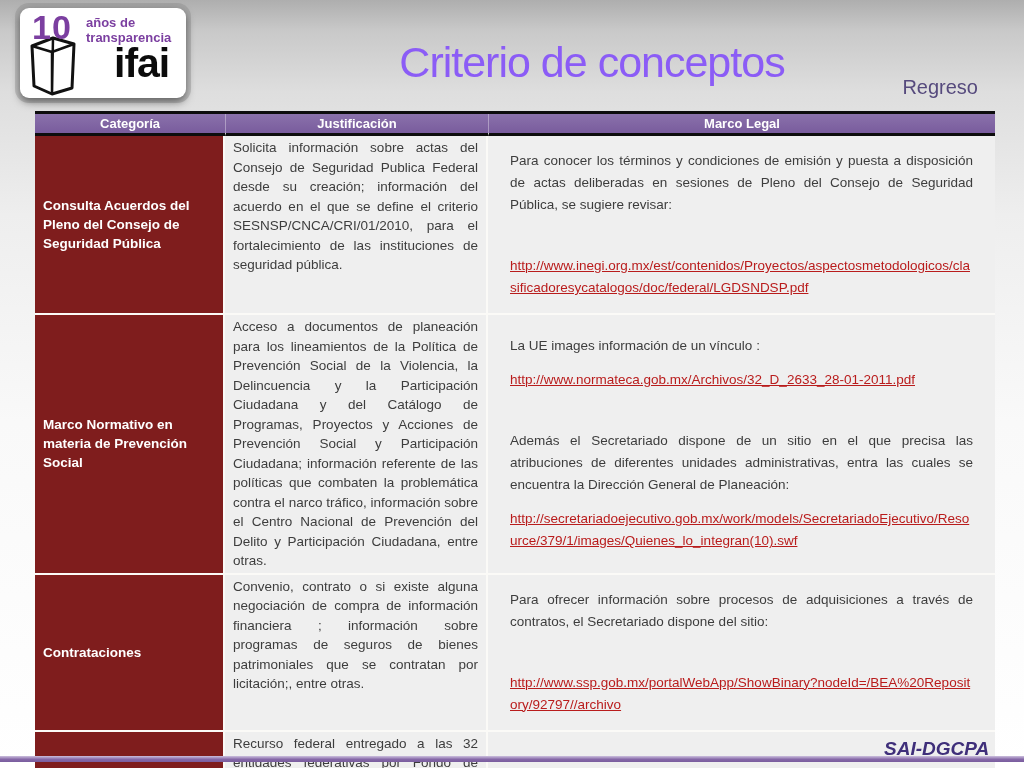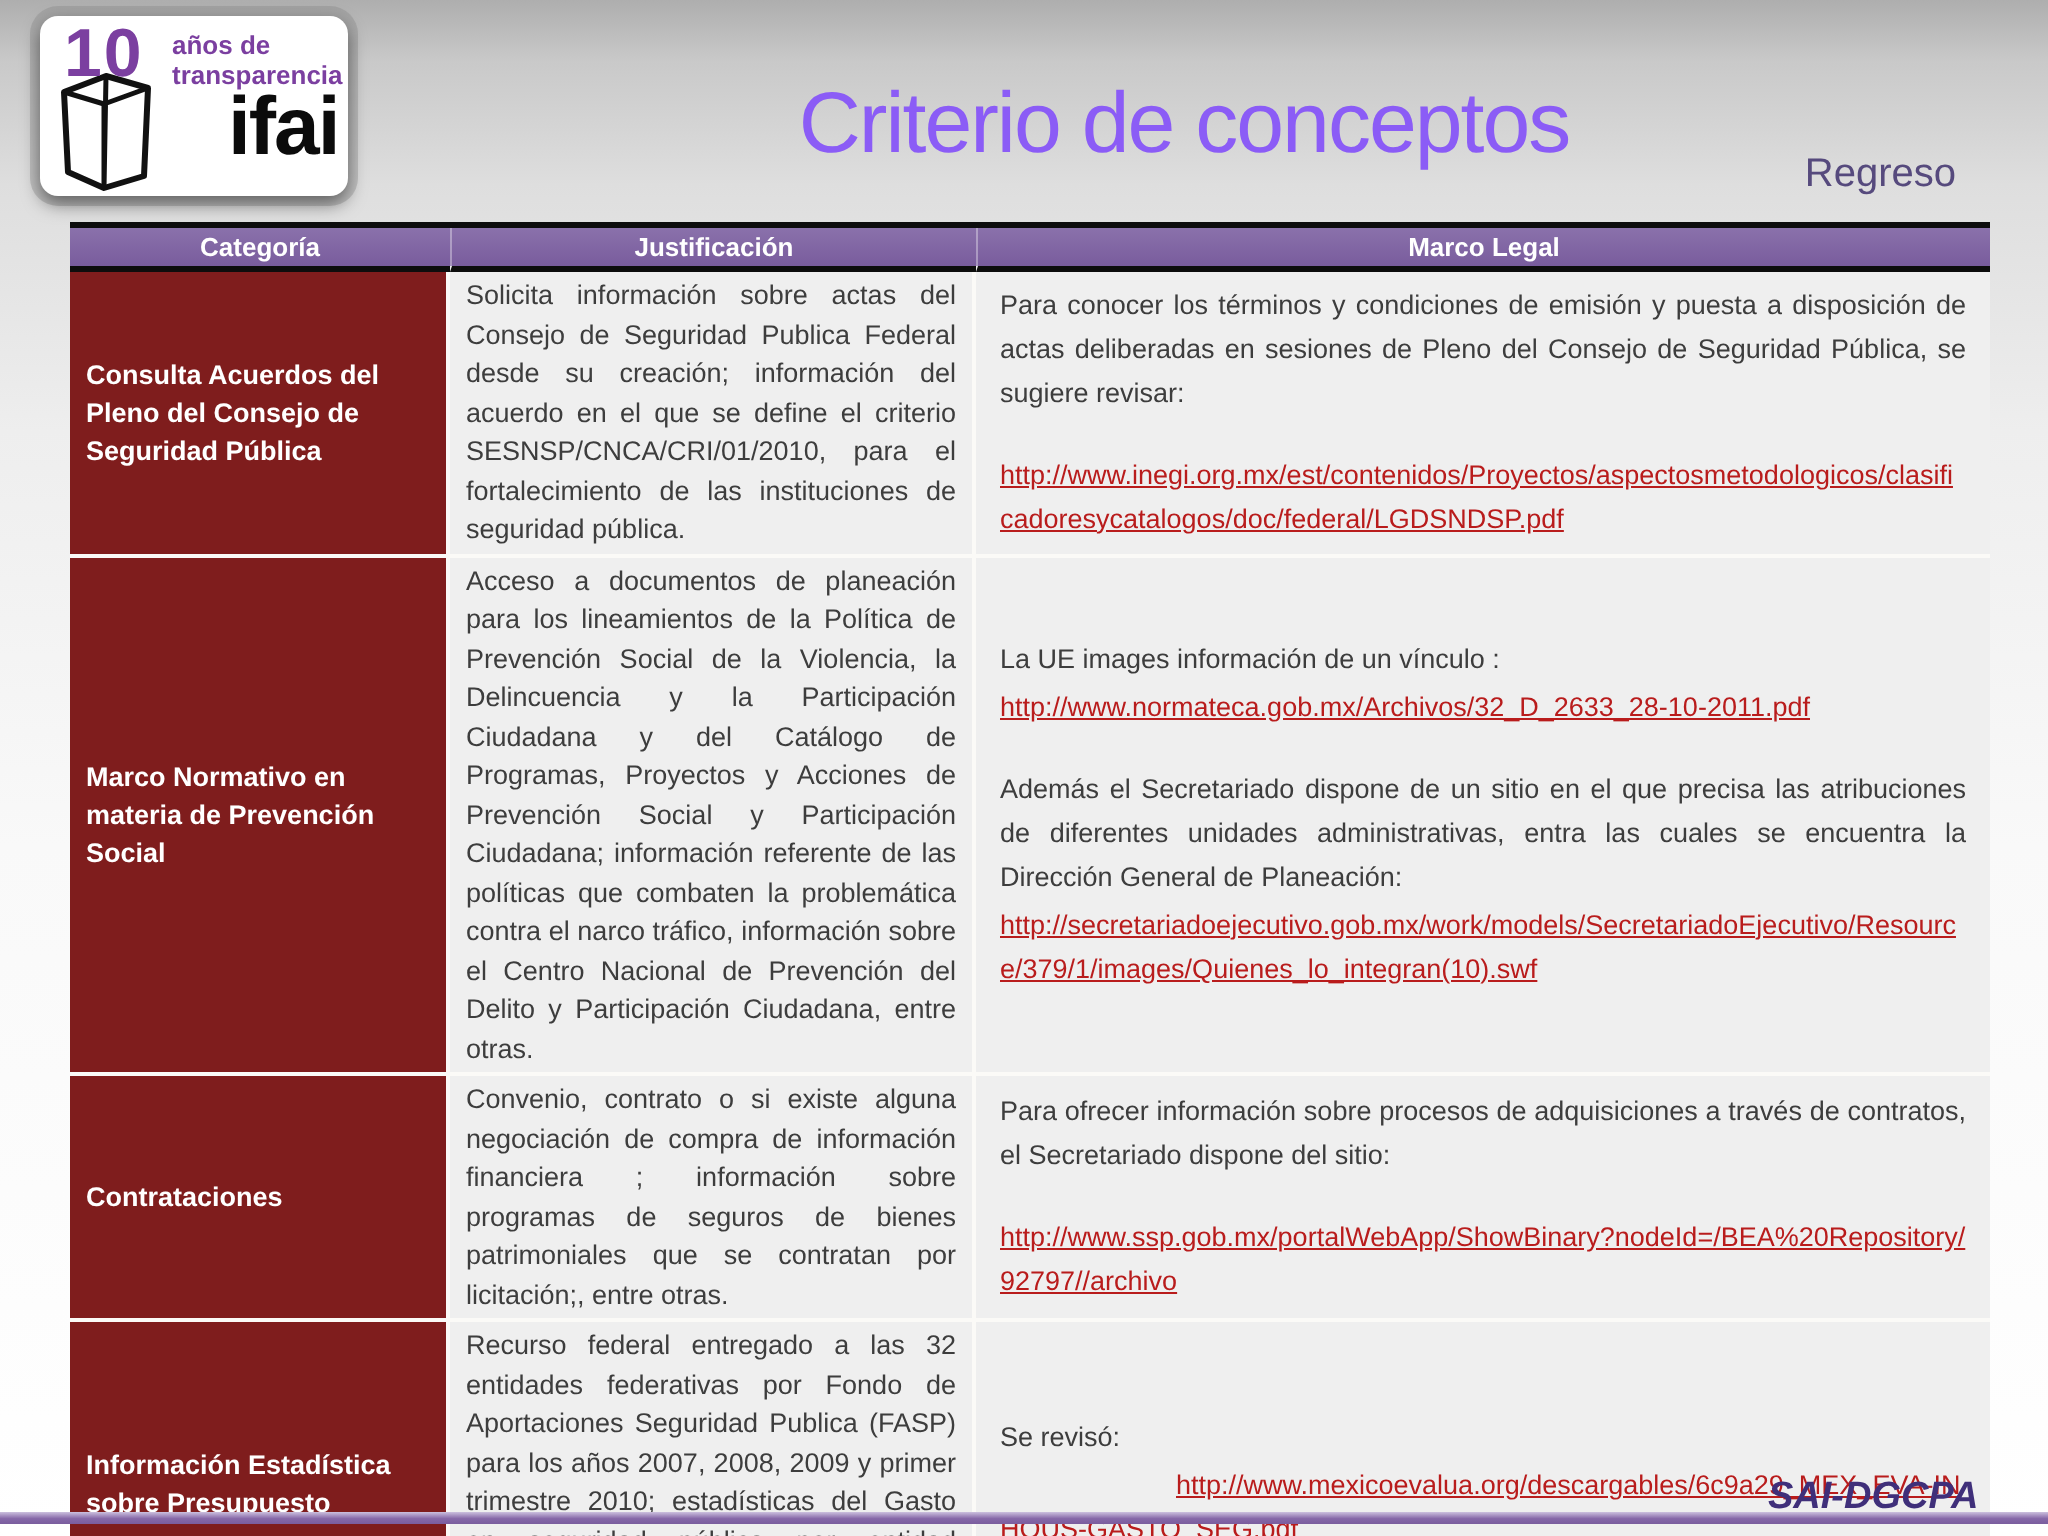--- a/index.html
+++ b/index.html
@@ -5,21 +5,21 @@
   html,body{margin:0;padding:0;}
   body{
     width:1024px;height:768px;overflow:hidden;position:relative;
     font-family:"Liberation Sans",sans-serif;
     background:linear-gradient(180deg,#aeaeae 0%,#c9c9c9 4%,#dedede 12%,#eeeeee 28%,#f9f9f9 55%,#ffffff 100%);
   }
   .slide{position:absolute;inset:0;}
 
   
   .logo-card{
-    position:absolute;left:20px;top:8px;width:154px;height:90px;
+    position:absolute;left:20px;top:8px;width:166px;height:90px;
     background:#ffffff;border-radius:9px;
     box-shadow:0 4px 9px rgba(0,0,0,.5),0 0 0 5px rgba(125,125,125,.30);
   }
   .logo-ten{position:absolute;left:12px;top:0px;font-size:34px;font-weight:bold;color:#7b3fa0;letter-spacing:1px;}
   .logo-words{position:absolute;left:66px;top:7px;font-size:13px;line-height:15px;font-weight:bold;color:#7b3fa0;}
   .logo-brand{position:absolute;left:62px;top:33px;font-size:41px;line-height:44px;font-weight:bold;color:#0b0b0b;letter-spacing:-1px;margin-left:32px;}
   .box-icon{position:absolute;left:6px;top:26px;}
 
   
   .title{position:absolute;top:38px;left:220px;width:744px;margin:0;text-align:center;
@@ -51,21 +51,21 @@
     text-align:justify;
   }
   td.mar{
     background:#efefef;color:#3d3d3d;font-size:13.5px;line-height:22px;
     vertical-align:middle;padding:2px 10px;
   }
   .r1 td{height:134px;}
   .r2 td{height:218px;}
   .r3 td{height:96px;}
   .r4 td{height:158px;}
-  .mar p{margin:2px;text-align:justify;}
+  .mar p{margin:12px;text-align:justify;}
   .gap{height:15px;}
   .mar a{color:#b91c1c;text-decoration:underline;word-break:break-all;}
   .mlink{text-align:left !important;}
   .indent{text-indent:88px;}
 
   
   .sai{position:absolute;top:738px;left:884px;font-size:19px;font-weight:bold;font-style:italic;
     color:#3f2f7a;letter-spacing:0px;}
   .bottom-bar{position:absolute;top:756px;left:0;width:1024px;height:6px;
     background:linear-gradient(180deg,#ccc0de 0%,#8668a8 55%,#7a5d9e 100%);}
@@ -112,21 +112,21 @@
           <p>Para conocer los términos y condiciones de emisión y puesta a disposición de actas deliberadas en sesiones de Pleno del Consejo de Seguridad Pública, se sugiere revisar:</p>
           <p class="gap"></p>
           <p class="mlink"><a href="#">http://www.inegi.org.mx/est/contenidos/Proyectos/aspectosmetodologicos/clasificadoresycatalogos/doc/federal/LGDSNDSP.pdf</a></p>
         </td>
       </tr>
       <tr class="r2">
         <td class="cat">Marco Normativo en materia de Prevención Social</td>
         <td class="jus">Acceso a documentos de planeación para los lineamientos de la Política de Prevención Social de la Violencia, la Delincuencia y la Participación Ciudadana y del Catálogo de Programas, Proyectos y Acciones de Prevención Social y Participación Ciudadana; información referente de las políticas que combaten la problemática contra el narco tráfico, información sobre el Centro Nacional de Prevención del Delito y Participación Ciudadana, entre otras.</td>
         <td class="mar">
           <p>La UE images información de un vínculo :</p>
-          <p class="mlink"><a href="#">http://www.normateca.gob.mx/Archivos/32_D_2633_28-10-2011.pdf</a></p>
+          <p class="mlink"><a href="#">http://www.normateca.gob.mx/Archivos/32_D_2633_28-01-2011.pdf</a></p>
           <p class="gap"></p>
           <p>Además el Secretariado dispone de un sitio en el que precisa las atribuciones de diferentes unidades administrativas, entra las cuales se encuentra la Dirección General de Planeación:</p>
           <p class="mlink"><a href="#">http://secretariadoejecutivo.gob.mx/work/models/SecretariadoEjecutivo/Resource/379/1/images/Quienes_lo_integran(10).swf</a></p>
         </td>
       </tr>
       <tr class="r3">
         <td class="cat">Contrataciones</td>
         <td class="jus">Convenio, contrato o si existe alguna negociación de compra de información financiera ; información sobre programas de seguros de bienes patrimoniales que se contratan por licitación;, entre otras.</td>
         <td class="mar">
           <p>Para ofrecer información sobre procesos de adquisiciones a través de contratos, el Secretariado dispone del sitio:</p>

